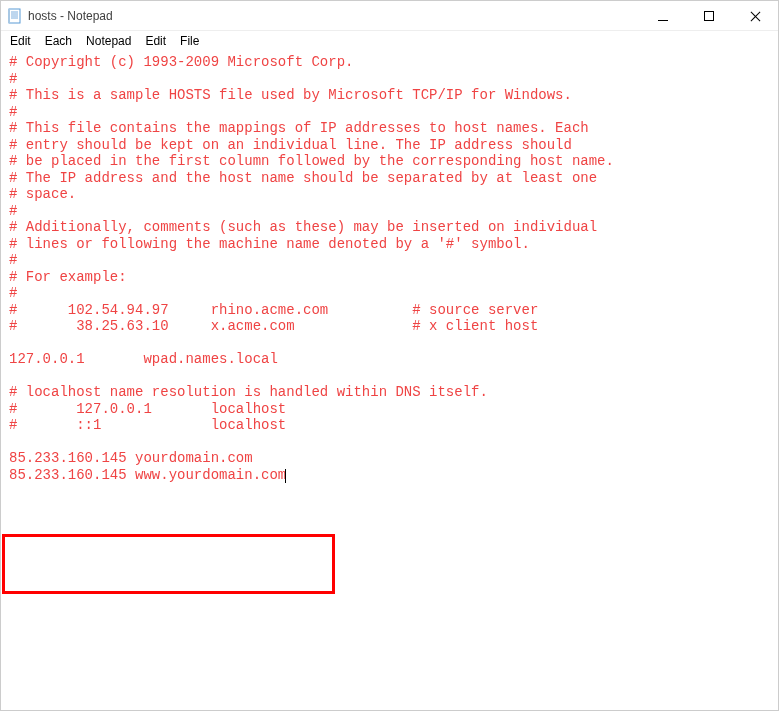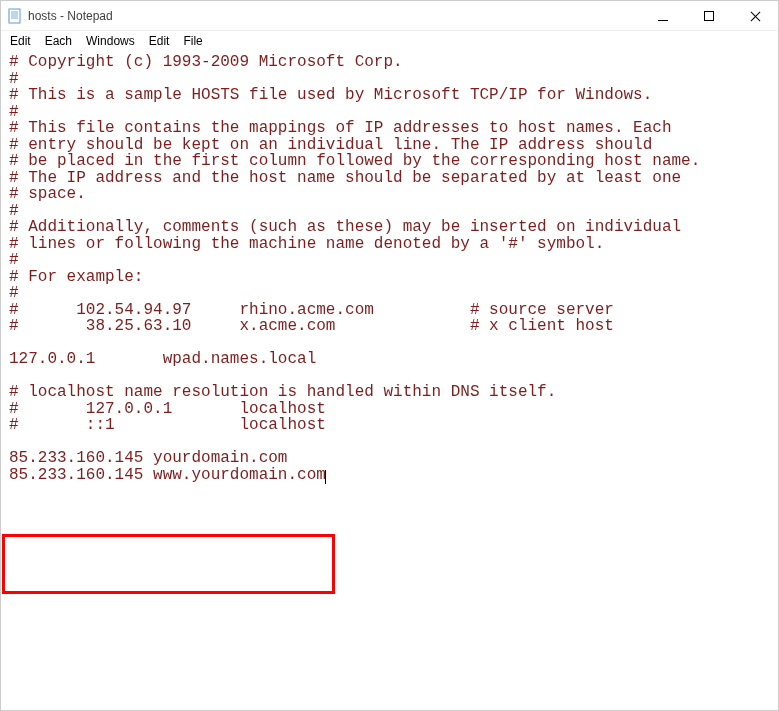--- a/index.html
+++ b/index.html
@@ -65,24 +65,24 @@
     .menu-item {
       padding: 1px 7px;
       cursor: pointer;
     }
     .editor {
       position: relative;
       width: 100%;
       height: calc(100% - 49px);
       padding: 4px 8px;
       font-family: Consolas, "Courier New", monospace;
-      font-size: 16px;
+      font-size: 14px;
       line-height: 16.5px;
       white-space: pre;
-      color: #7f1d1d;
+      color: #ef4444;
       overflow: auto;
     }
     .highlight-box {
       position: absolute;
       border: 3px solid #ff0000;
       pointer-events: none;
       left: 1px;
       top: 484px;
       width: 333px;
       height: 60px;
@@ -156,21 +156,21 @@
     </button>
     <button class="win-btn close">
       <span class="close-icon"></span>
     </button>
   </div>
 </div>
 
 <div class="menubar">
   <span class="menu-item">Edit</span>
   <span class="menu-item">Each</span>
-  <span class="menu-item">Windows</span>
+  <span class="menu-item">Notepad</span>
   <span class="menu-item">Edit</span>
   <span class="menu-item">File</span>
 </div>
 
 <div class="editor"><span># Copyright (c) 1993-2009 Microsoft Corp.
 #
 # This is a sample HOSTS file used by Microsoft TCP/IP for Windows.
 #
 # This file contains the mappings of IP addresses to host names. Each
 # entry should be kept on an individual line. The IP address should

